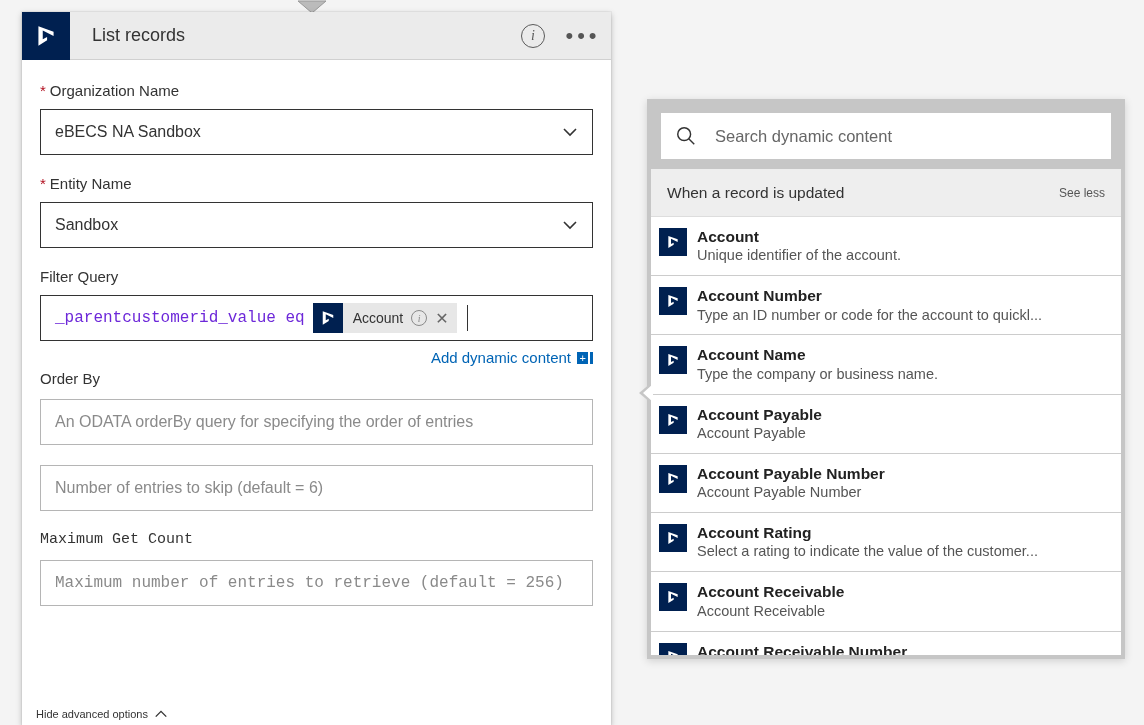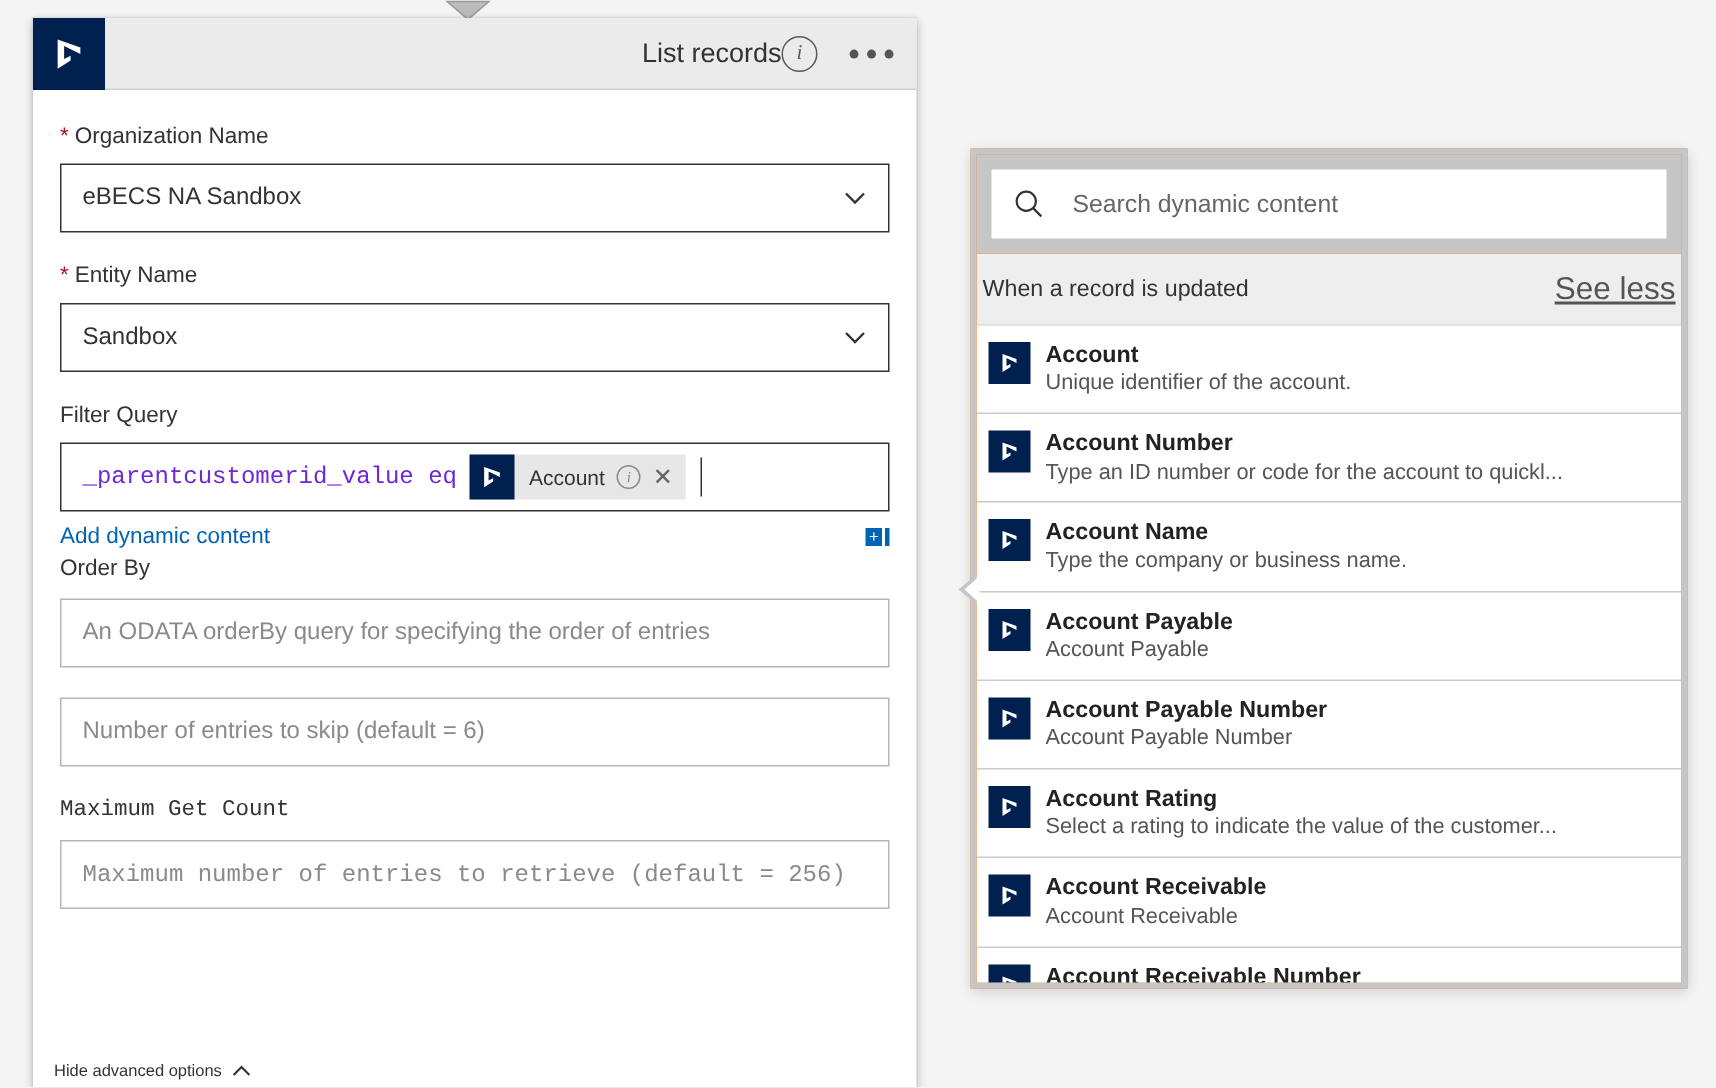--- a/index.html
+++ b/index.html
@@ -16,21 +16,21 @@
     background:#fff; box-shadow: 0 0 0 1px rgba(0,0,0,0.04), 0 2px 6px rgba(0,0,0,0.25);
   }
   .card-header {
     display:flex; align-items:center; height:48px; background:#ebebeb;
     border-bottom:1px solid #d0d0d0;
   }
   .card-logo {
     width:48px; height:48px; background:#002050; display:flex; align-items:center; justify-content:center;
   }
   .card-logo svg { display:block; }
-  .card-title { flex:1; padding-left:4px; font-size:18px; color:#333;text-align:right; }
+  .card-title { flex:1; padding-left:22px; font-size:18px; color:#333; }
   .card-info { width:24px; height:24px; border:1.5px solid #5a5a5a; border-radius:50%; display:flex; align-items:center; justify-content:center; color:#5a5a5a; font-family:Georgia, serif; font-style:italic; font-size:14px; cursor:pointer; }
   .card-more { width:40px; text-align:center; font-size:22px; color:#555; letter-spacing:4px; cursor:pointer; margin-left:18px; margin-right:8px; }
 
   .card-body { padding:22px 18px 0 18px; }
   .field { margin-bottom:20px; }
   .field-label { font-size:15px; color:#333; margin-bottom:10px; display:flex; align-items:center; }
   .req { color:#b10e1e; margin-right:4px; }
   .select, .textbox {
     width:100%; height:46px; border:1px solid #333; background:#fff; display:flex; align-items:center; padding:0 14px;
     font-size:16px; color:#333; justify-content:space-between; cursor:pointer;
@@ -48,55 +48,55 @@
   .fq-text { color:#6d28d9;font-family:Liberation Mono, monospace; }
   .token {
     display:flex; align-items:center; height:30px; background:#e7e7e7; margin-left:8px; padding-right:8px;
   }
   .token-logo { width:30px; height:30px; background:#002050; display:flex; align-items:center; justify-content:center; margin-right:10px; }
   .token-label { font-size:14px; color:#333; }
   .token-info { width:16px; height:16px; border:1px solid #8a8a8a; border-radius:50%; display:flex; align-items:center; justify-content:center; font-family:Georgia, serif; font-style:italic; font-size:10px; color:#8a8a8a; margin-left:8px; cursor:pointer; }
   .token-close { color:#666; font-size:16px; margin-left:8px; cursor:pointer; }
   .caret { width:1px; height:26px; background:#333; margin-left:10px; }
 
-  .add-dyn-row { display:flex; justify-content:space-between; align-items:center; margin-top:8px; }
+  .add-dyn-row { display:flex; justify-content:flex-end; align-items:center; margin-top:8px; }
   .add-dyn { color:#0064b5; font-size:15px; cursor:pointer; }
   .add-dyn-icon { width:16px; height:16px; margin-left:6px; display:inline-flex; align-items:center; justify-content:center; }
   .add-dyn-icon .sq { width:12px; height:12px; background:#0064b5; color:#fff; font-size:11px; line-height:12px; text-align:center; }
   .add-dyn-icon .bar { width:3px; height:12px; background:#0064b5; margin-left:2px; }
 
   .hide-adv { position:absolute; left:14px; bottom:4px; font-size:11px; color:#333; display:flex; align-items:center; gap:6px; cursor:pointer; }
   .hide-adv svg { display:block; }
 
   
   .panel {
-    position:absolute; left:647px; top:99px; width:478px; height:560px; background:#f97316;
+    position:absolute; left:647px; top:99px; width:478px; height:560px; background:#be185d;
     border: 4px solid #c6c6c6; box-shadow: 0 2px 8px rgba(0,0,0,0.15);
     display:flex; flex-direction:column;
   }
   .panel-search-pad { padding:10px; background:#c6c6c6; }
   .search-box {
     height:46px; background:#fff; display:flex; align-items:center; padding:0 14px;
   }
   .search-icon { width:22px; height:22px; margin-right:16px; color:#333; }
   .search-icon svg { display:block; }
   .search-input {
     flex:1; border:none; outline:none; font-size:16.5px; color:#333; background:transparent;
   }
   .search-input::placeholder { color:#666; }
 
   .scroll-area { position:relative; flex:1; overflow:hidden; }
   .scroll-inner { position:absolute; inset:0; overflow:hidden; }
 
   .section-head {
     display:flex; align-items:center; justify-content:space-between;
-    background:#eee; height:48px; padding:0 4px; border-bottom:1px solid #ddd;
+    background:#eee; height:48px; padding:0 16px; border-bottom:1px solid #ddd;
   }
   .section-title { font-size:15.5px; color:#333; }
-  .see-less { font-size:21px; color:#555; cursor:pointer;text-decoration:underline; }
+  .see-less { font-size:12px; color:#555; cursor:pointer; }
 
   .item {
     display:flex; align-items:flex-start; padding:10px 12px 10px 8px;
     border-bottom:1px solid #ccc; cursor:pointer; background:#fff;
   }
   .item-logo { width:28px; height:28px; background:#002050; display:flex; align-items:center; justify-content:center; flex-shrink:0; margin-right:10px; margin-top:1px; }
   .item-text { flex:1; min-width:0; }
   .item-title { font-size:15.5px; font-weight:600; color:#222; line-height:1.25; }
   .item-desc { font-size:14.5px; color:#555; line-height:1.3; white-space:nowrap; overflow:hidden; text-overflow:ellipsis; }
 

